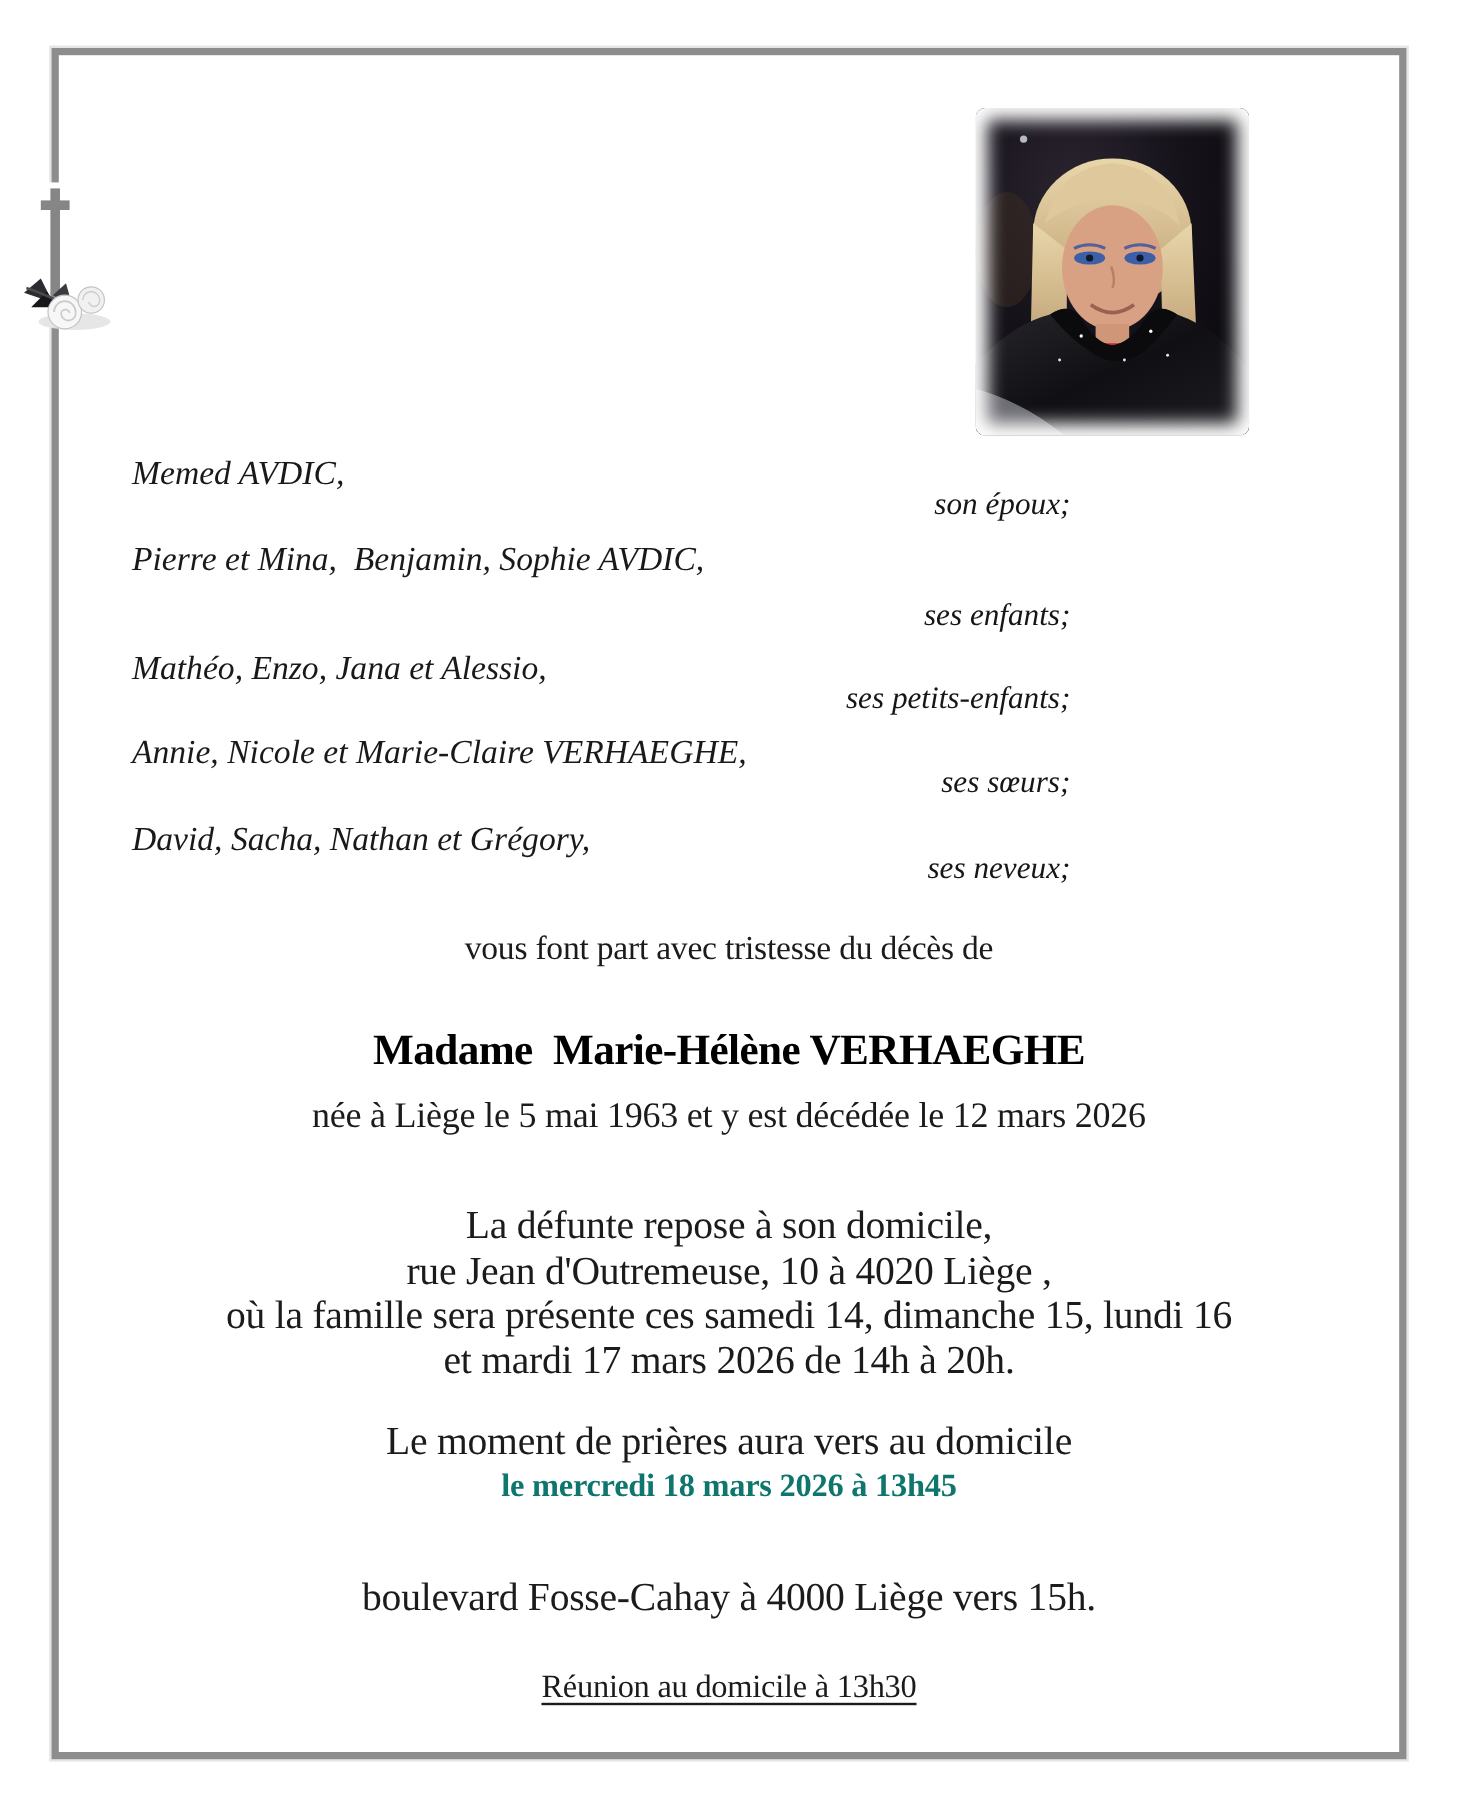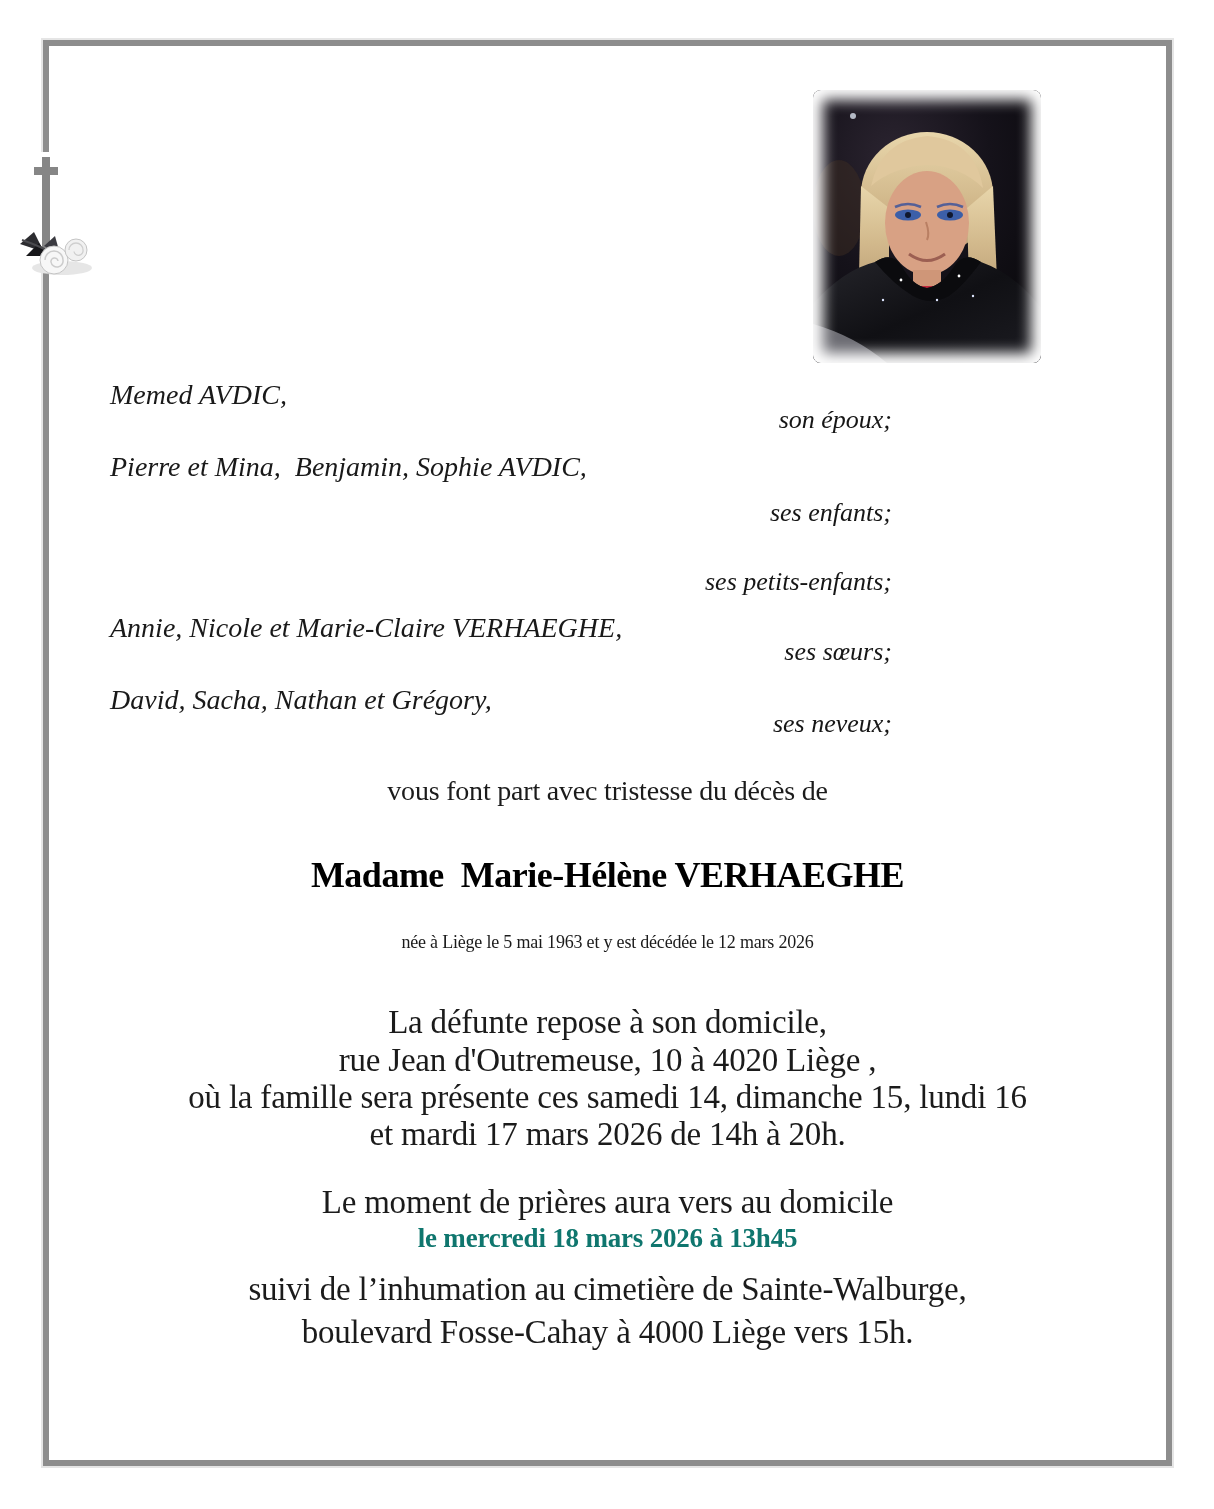--- a/index.html
+++ b/index.html
@@ -84,21 +84,21 @@
     text-align: center;
     letter-spacing: -0.2px;
   }
   .intro { font-size: 28px; }
   .deceased-name {
     font-size: 36px;
     font-weight: bold;
     color: #000000;
     letter-spacing: -0.5px;
   }
-  .life-dates { font-size: 18px; margin-top: 20px; }
+  .life-dates { font-size: 30px; }
   .body-line { font-size: 33px; }
   .bold-line { font-weight: bold; font-size: 27px; color: #0f766e; }
   .underline-line {
     font-size: 27px;
     text-decoration: underline;
     text-underline-offset: 5px;
     text-decoration-thickness: 2px;
   }
 </style>
 </head>
@@ -173,36 +173,37 @@
     </svg>
   </div>
   <div class="photo-fade"></div>
 
   <div class="line name-row" style="top:378px">Memed AVDIC,</div>
   <div class="line rel-row" style="top:405px">son époux;</div>
 
   <div class="line name-row" style="top:450px">Pierre et Mina,  Benjamin, Sophie AVDIC,</div>
   <div class="line rel-row" style="top:498px">ses enfants;</div>
 
+  <div class="line name-row" style="top:541px">Mathéo, Enzo, Jana et Alessio,</div>
   <div class="line rel-row" style="top:567px">ses petits-enfants;</div>
 
   <div class="line name-row" style="top:611px">Annie, Nicole et Marie-Claire VERHAEGHE,</div>
   <div class="line rel-row" style="top:637px">ses sœurs;</div>
 
   <div class="line name-row" style="top:683px">David, Sacha, Nathan et Grégory,</div>
   <div class="line rel-row" style="top:709px">ses neveux;</div>
 
   <div class="line centered intro" style="top:774px">vous font part avec tristesse du décès de</div>
   <div class="line centered deceased-name" style="top:854px">Madame  Marie-Hélène VERHAEGHE</div>
   <div class="line centered life-dates" style="top:912px">née à Liège le 5 mai 1963 et y est décédée le 12 mars 2026</div>
 
   <div class="line centered body-line" style="top:1003px">La défunte repose à son domicile,</div>
   <div class="line centered body-line" style="top:1041px">rue Jean d'Outremeuse, 10 à 4020 Liège ,</div>
   <div class="line centered body-line" style="top:1078px">où la famille sera présente ces samedi 14, dimanche 15, lundi 16</div>
   <div class="line centered body-line" style="top:1115px">et mardi 17 mars 2026 de 14h à 20h.</div>
 
   <div class="line centered body-line" style="top:1183px">Le moment de prières aura vers au domicile</div>
   <div class="line centered bold-line" style="top:1223px">le mercredi 18 mars 2026 à 13h45</div>
-  <div class="line centered body-line" style="top:1270px">suivi de l’inhumation au cimetière de Sainte-Walburge,</div>
   <div class="line centered body-line" style="top:1313px">boulevard Fosse-Cahay à 4000 Liège vers 15h.</div>
 
+  <div class="line centered underline-line" style="top:1390px">Réunion au domicile à 13h30</div>
 
 </div>
 
 </body></html>

